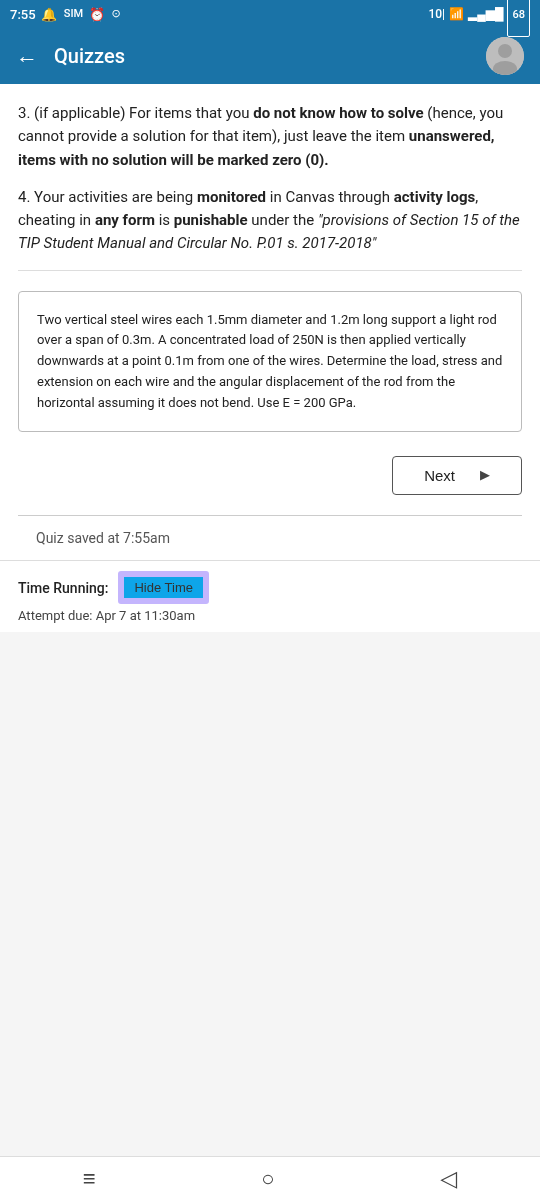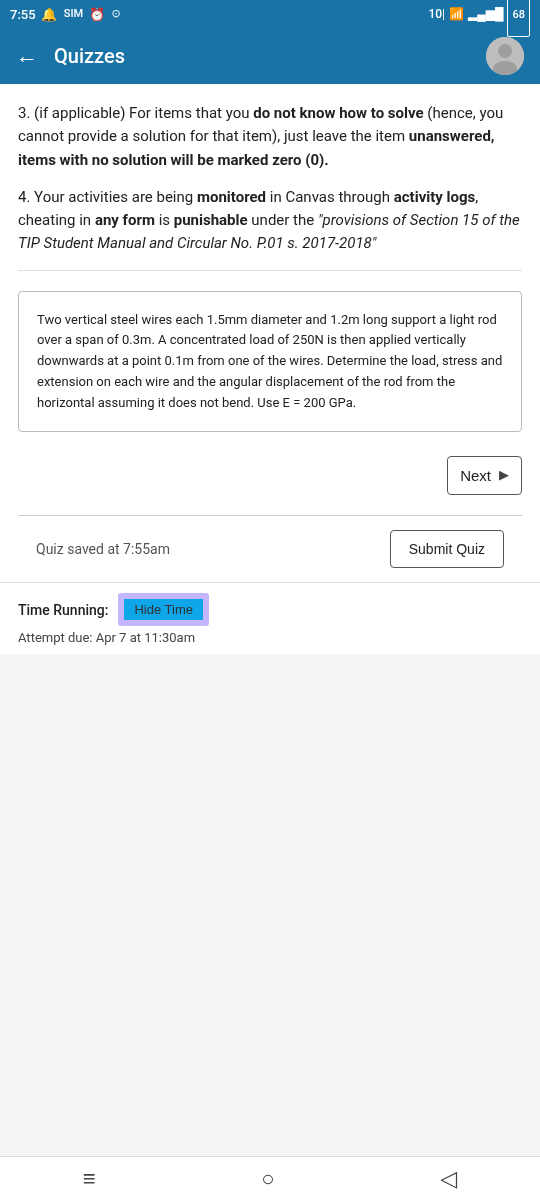--- a/index.html
+++ b/index.html
@@ -102,27 +102,27 @@
     
     .next-row {
       display: flex;
       justify-content: flex-end;
       padding: 0 0 20px 0;
     }
     .next-btn {
       background: white;
       border: 1.5px solid #555;
       border-radius: 4px;
-      padding: 10px 12px;
+      padding: 10px 31px;
       font-size: 15px;
       color: #222;
       cursor: pointer;
       display: flex;
       align-items: flex-start;
-      gap: 8px;
+      gap: 25px;
       font-weight: 400;
     }
     .next-arrow {
       font-size: 13px;
       color: #444;
     }
 
     
     .bottom-bar {
       border-top: 1.5px solid #ccc;
@@ -257,21 +257,20 @@
 
   <div class="next-row">
     <button class="next-btn">
       <span>Next</span>
       <span class="next-arrow">▶</span>
     </button>
   </div>
 
   <div class="bottom-bar">
     <span class="saved-text">Quiz saved at 7:55am</span>
-    <button class="submit-btn">Submit Quiz</button>
   </div>
 
 </div>
 
 <div class="timer-bar">
   <div class="timer-row">
     <span class="timer-label">Time Running:</span>
     <button class="hide-time-btn">Hide Time</button>
   </div>
   <div class="attempt-due">Attempt due: Apr 7 at 11:30am</div>

